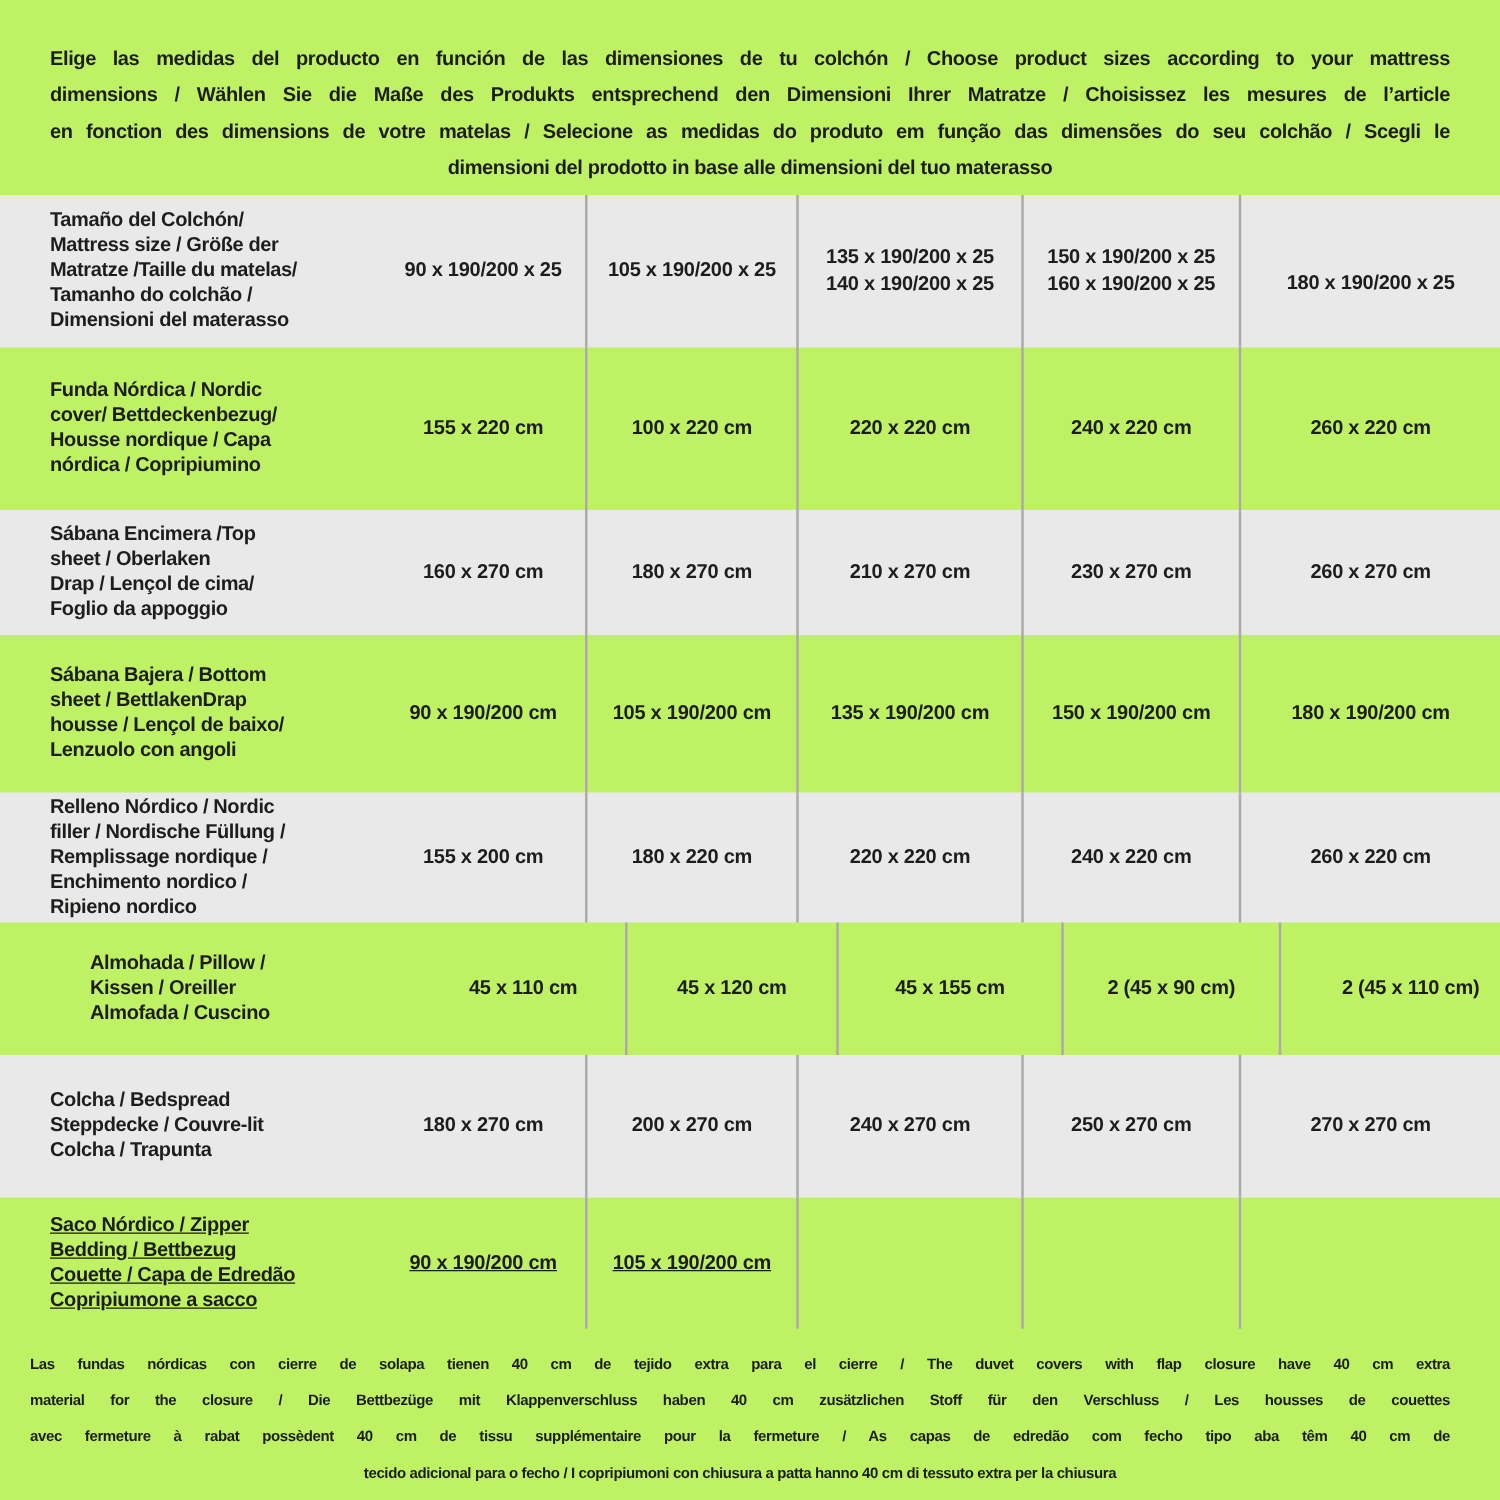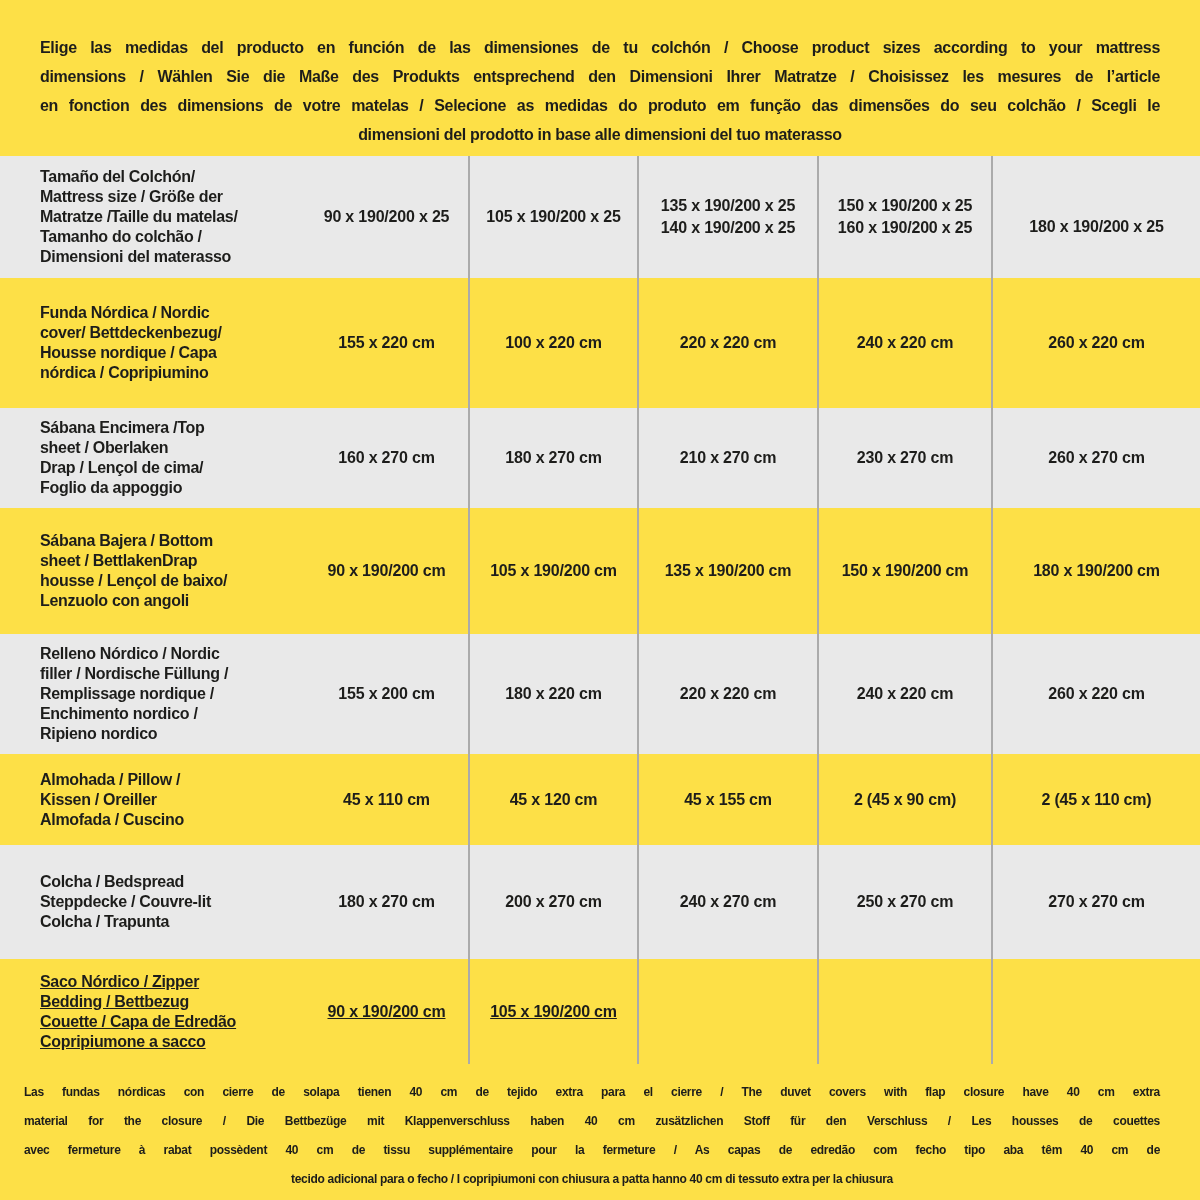--- a/index.html
+++ b/index.html
@@ -4,21 +4,21 @@
 <style>
   :root{
     --shade:#e9e9e9;
     --divider:#ababab;
     --text:#1d1d1b;
   }
   html,body{margin:0;padding:0;background:#ffffff;}
   .page{
     position:relative;
     width:1200px;height:1200px;
-    background:#fde047;
+    background:#bef264;
     font-family:"Liberation Sans", sans-serif;
     font-weight:bold;
     color:var(--text);
     overflow:hidden;
   }
   .intro{
     margin:33px 40px 0 40px;
     font-size:16px;
     line-height:29px;
     letter-spacing:-0.3px;
@@ -51,22 +51,22 @@
     line-height:22px;
     letter-spacing:-0.2px;
   }
   
   .trow > .cell:nth-child(n+3){border-left:2px solid var(--divider);}
   
   .rh-1{height:122px;}
   .rh-2{height:130px;}
   .rh-3{height:100px;}
   .rh-4{height:126px;}
-  .rh-5{height:120px;}
-  .rh-6{height:91px;}
+  .rh-5{height:104px;}
+  .rh-6{height:106px;padding-left:32px;}
   .rh-7{height:114px;}
   .rh-8{height:105px;text-decoration:underline;}
   
   .hdr-offset{padding-top:20px;}
   .footnote{
     margin:14px 40px 0 24px;
     font-size:12px;
     line-height:29px;
     letter-spacing:-0.3px;
   }

